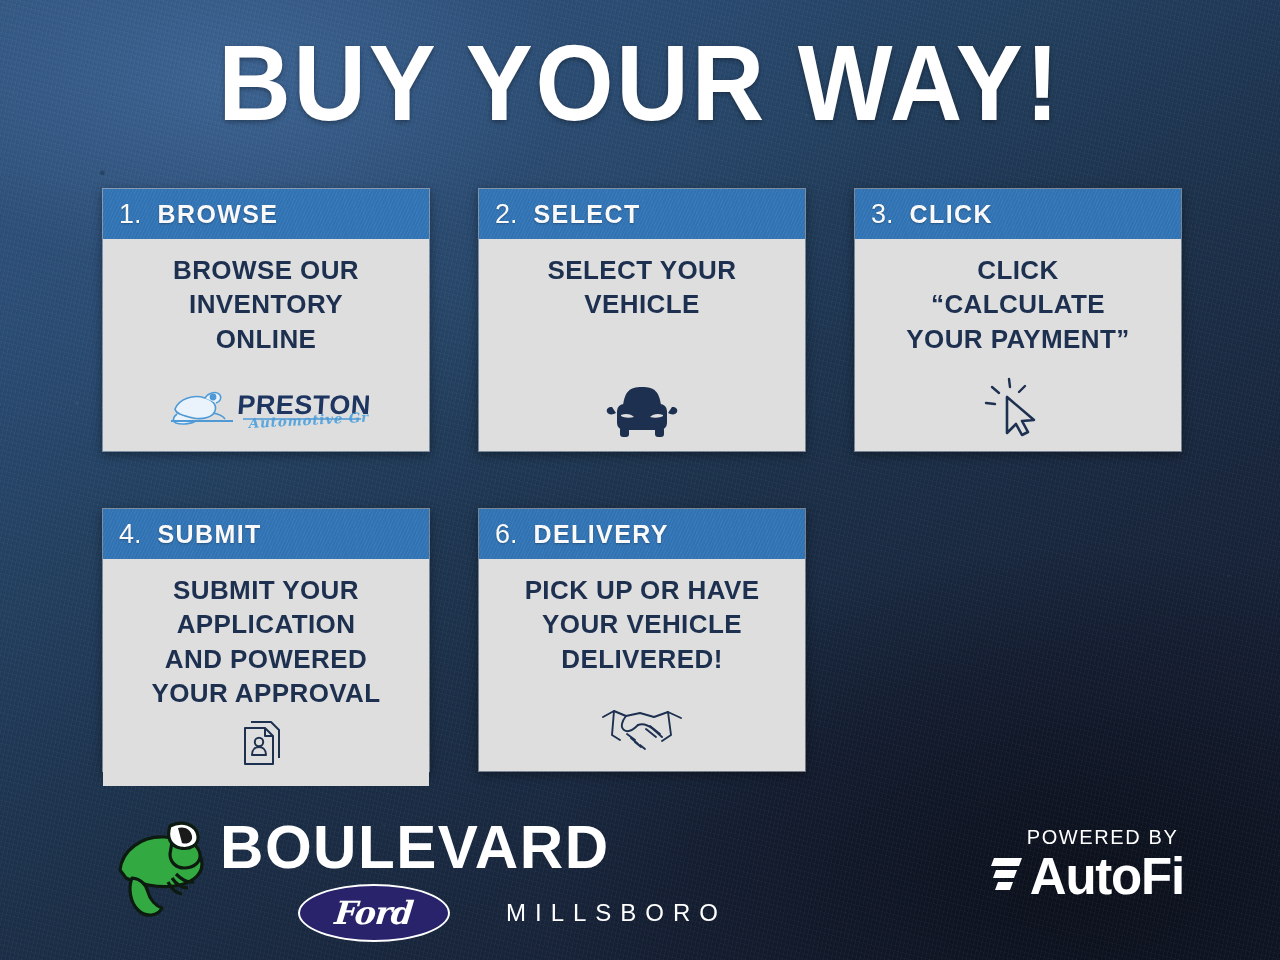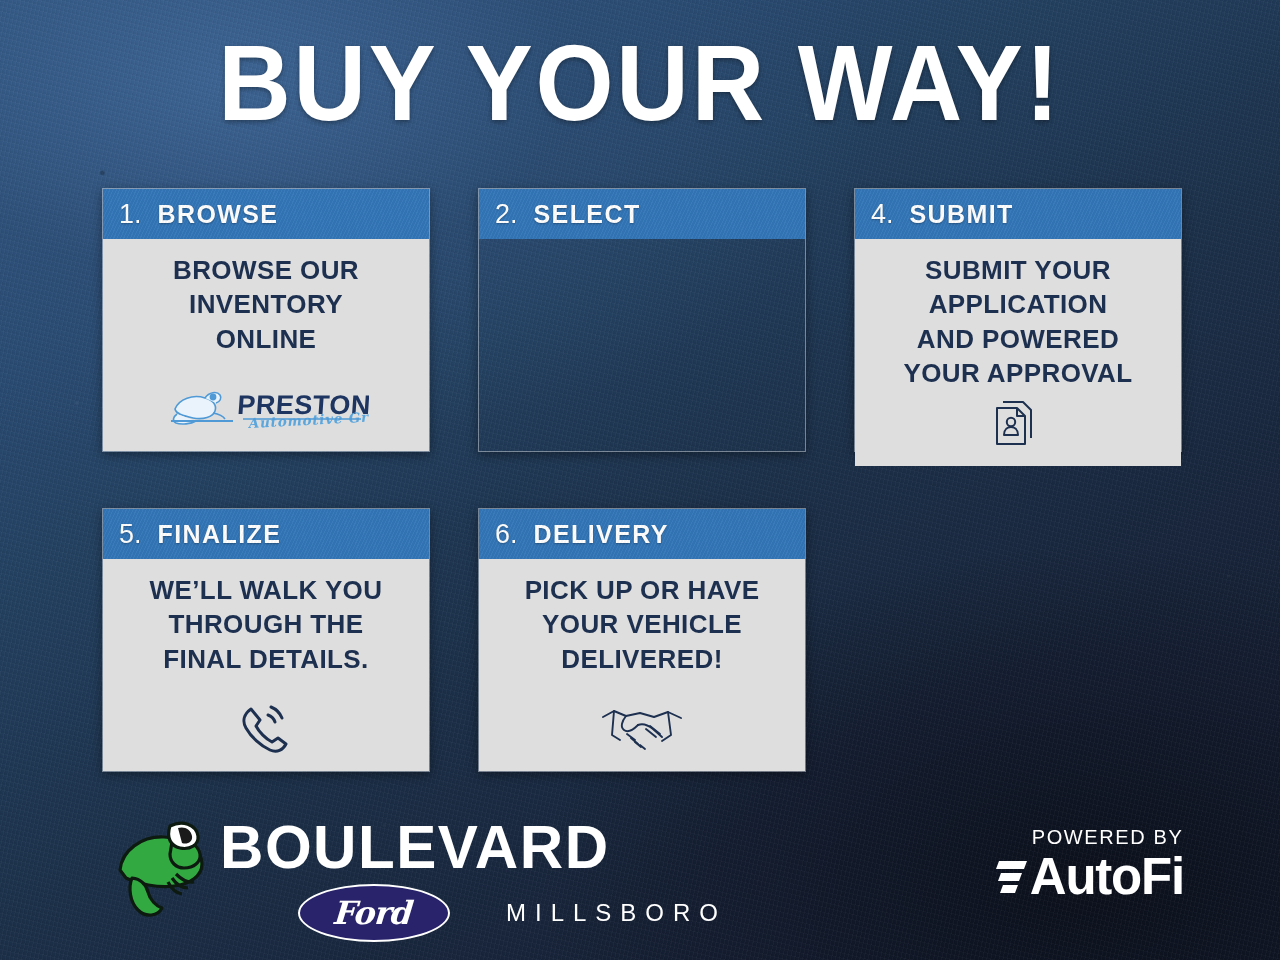--- a/index.html
+++ b/index.html
@@ -215,21 +215,21 @@
     text-align: left;
   }
   .powered {
     color: #ffffff;
     font-size: 20px;
     letter-spacing: 1.6px;
     font-weight: 400;
     margin-left: 36px;
     margin-bottom: 2px;
   }
-  .autofi-row { display: flex; align-items: flex-end; }
+  .autofi-row { display: flex; align-items: flex-start; gap: 5px; }
   .autofi-word {
     color: #ffffff;
     font-size: 51px;
     font-weight: 700;
     letter-spacing: -1.2px;
     line-height: 1;
   }
 </style>
 </head>
 <body>
@@ -268,22 +268,69 @@
           </svg>
         </div>
       </div>
     </div>
 
     <div class="card">
       <div class="card-header">
         <span class="step-num">2.</span>
         <span class="step-title">SELECT</span>
       </div>
-    </div>
-
+      <div class="card-body">
+        <div class="card-text">SELECT YOUR
+VEHICLE</div>
+        <div class="card-icon">
+          <svg width="82" height="66" viewBox="0 0 82 66" aria-hidden="true">
+            <g fill="#1d3050">
+
+              <path d="M22 30 C24 17, 28 12, 41 12 C54 12, 58 17, 60 30 Z"></path>
+
+              <rect x="16" y="29" width="50" height="26" rx="7"></rect>
+
+              <path d="M11 32 C7 32, 5 34, 6 37 C7 40, 12 40, 15 38 Z"></path>
+              <path d="M71 32 C75 32, 77 34, 76 37 C75 40, 70 40, 67 38 Z"></path>
+
+              <rect x="19" y="52" width="9" height="10" rx="3"></rect>
+              <rect x="54" y="52" width="9" height="10" rx="3"></rect>
+            </g>
+
+            <g fill="#dedede">
+              <path d="M20 40 C25 38, 30 39, 33 42 C29 43, 23 43, 20 41 Z"></path>
+              <path d="M62 40 C57 38, 52 39, 49 42 C53 43, 59 43, 62 41 Z"></path>
+            </g>
+          </svg>
+        </div>
+      </div>
+    </div>
+
+    <div class="card">
+      <div class="card-header">
+        <span class="step-num">3.</span>
+        <span class="step-title">CLICK</span>
+      </div>
+      <div class="card-body">
+        <div class="card-text">CLICK
+“CALCULATE
+YOUR PAYMENT”</div>
+        <div class="card-icon">
+          <svg width="70" height="62" viewBox="0 0 70 62" aria-hidden="true">
+            <g stroke="#1d3050" stroke-width="2.4" fill="none" stroke-linecap="round">
+              <path d="M16 16 L9 10"></path>
+              <path d="M27 10 L26 2"></path>
+              <path d="M12 27 L3 26"></path>
+              <path d="M36 15 L42 9"></path>
+            </g>
+            <path d="M24 20 L24 56 L33 47 L39 58 L45 55 L39 44 L51 43 Z" fill="none" stroke="#1d3050" stroke-width="2.6" stroke-linejoin="round"></path>
+          </svg>
+        </div>
+      </div>
+    </div>
 
     <div class="card">
       <div class="card-header">
         <span class="step-num">4.</span>
         <span class="step-title">SUBMIT</span>
       </div>
       <div class="card-body">
         <div class="card-text">SUBMIT YOUR
 APPLICATION
 AND POWERED
@@ -295,41 +342,20 @@
               <path d="M14 8 L34 8 L42 16 L42 44"></path>
               <path d="M28 14 L28 22 L36 22"></path>
               <circle cx="22" cy="28" r="4.2"></circle>
               <path d="M15 41 C15 35, 19 33, 22 33 C25 33, 29 35, 29 41 Z"></path>
             </g>
           </svg>
         </div>
       </div>
     </div>
 
-    <div class="card">
-      <div class="card-header">
-        <span class="step-num">5.</span>
-        <span class="step-title">FINALIZE</span>
-      </div>
-      <div class="card-body">
-        <div class="card-text">WE’LL WALK YOU
-THROUGH THE
-FINAL DETAILS.</div>
-        <div class="card-icon">
-          <svg width="62" height="62" viewBox="0 0 62 62" aria-hidden="true">
-            <g fill="none" stroke="#1d3050" stroke-width="3" stroke-linecap="round" stroke-linejoin="round">
-              <path d="M16 12 C9 17, 7 24, 11 31 C16 40, 26 49, 35 53 C42 56, 48 53, 51 47
-                       L43 41 L37 45 C31 42, 24 35, 21 29 L25 23 Z"></path>
-              <path d="M36 10 C41 12, 45 16, 47 21"></path>
-              <path d="M33 18 C36 19, 39 22, 40 25"></path>
-            </g>
-          </svg>
-        </div>
-      </div>
-    </div>
 
     <div class="card">
       <div class="card-header">
         <span class="step-num">6.</span>
         <span class="step-title">DELIVERY</span>
       </div>
       <div class="card-body">
         <div class="card-text">PICK UP OR HAVE
 YOUR VEHICLE
 DELIVERED!</div>

